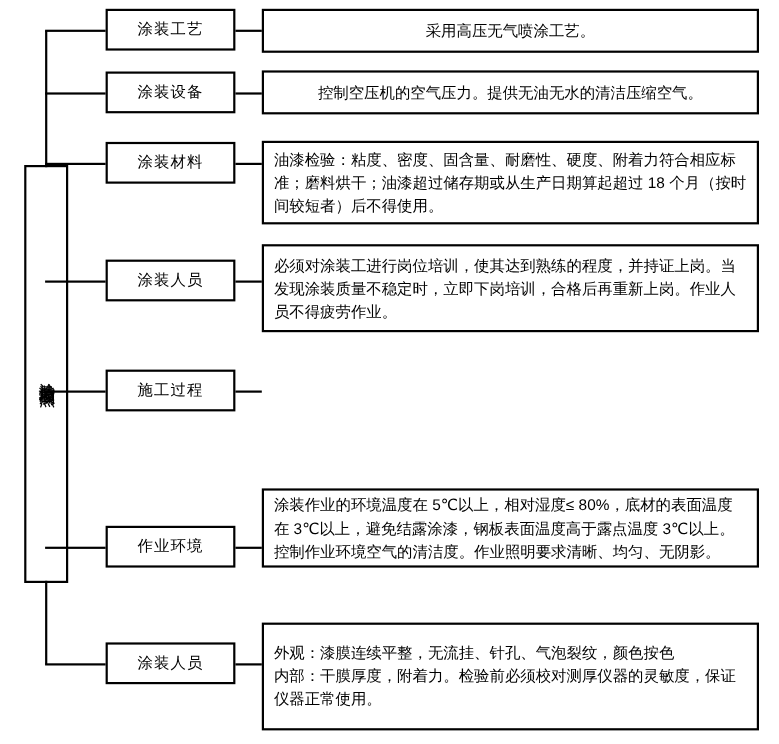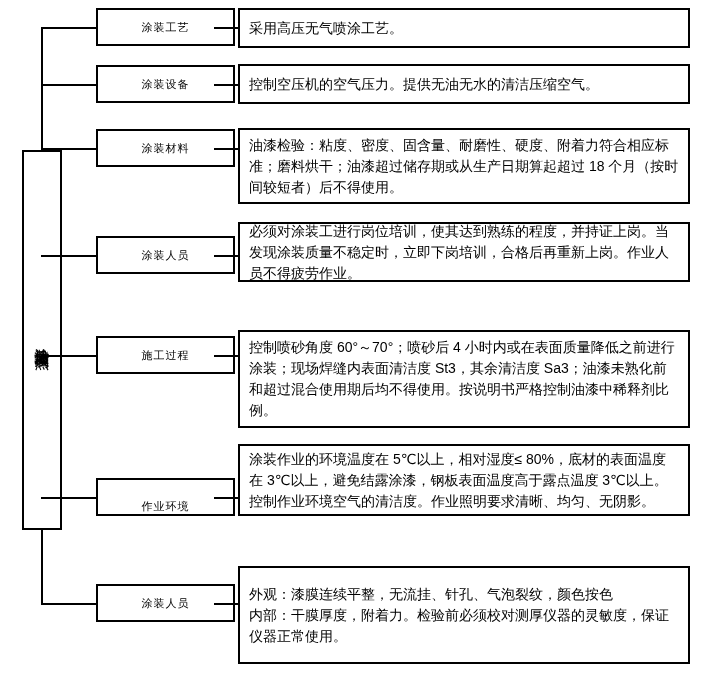--- a/index.html
+++ b/index.html
@@ -33,42 +33,43 @@
   .root-label {
     writing-mode: vertical-rl;
     text-orientation: upright;
     font-size: 15px;
     line-height: 1.55;
     letter-spacing: 1px;
     text-align: center;
   }
   .cat-box {
     position: absolute;
-    width: 139px;
+    width: 118px;
     height: 38px;
     border: 2px solid #000;
     box-sizing: border-box;
     display: flex;
     align-items: center;
     justify-content: center;
-    font-size: 11px;
+    font-size: 14px;
     letter-spacing: 1px;
   }
   .desc-box {
     position: absolute;
     border: 2px solid #000;
     box-sizing: border-box;
     display: flex;
     align-items: center;
     padding: 6px 9px;
     font-size: 14px;
     line-height: 1.5;
   }
   .desc-box.center {
     justify-content: center;
+    text-align: center;
   }
   .desc-text {
     width: 100%;
     white-space: pre-line;
   }
   .connector {
     position: absolute;
     background: #000;
   }
   .h-line { height: 2px; }
@@ -110,41 +111,38 @@
   </div>
   <div class="cat-box" style="left:96px; top:129px;">
     <span>涂装材料</span>
   </div>
   <div class="cat-box" style="left:96px; top:336px;">
     <span>施工过程</span>
   </div>
   <div class="cat-box" style="left:96px; top:236px;">
     <span>涂装人员</span>
   </div>
-  <div class="cat-box" style="left:96px; top:478px;align-items:flex-end;">
+  <div class="cat-box" style="left:96px; top:478px;">
     <span>作业环境</span>
   </div>
   <div class="cat-box" style="left:96px; top:584px;">
     <span>涂装人员</span>
   </div>
 
   <div class="desc-box center" style="left:238px; top:8px; width:452px; height:40px;">
     <span class="desc-text">采用高压无气喷涂工艺。</span>
   </div>
   <div class="desc-box center" style="left:238px; top:64px; width:452px; height:40px;">
     <span class="desc-text">控制空压机的空气压力。提供无油无水的清洁压缩空气。</span>
   </div>
   <div class="desc-box" style="left:238px; top:128px; width:452px; height:76px;">
     <span class="desc-text">油漆检验：粘度、密度、固含量、耐磨性、硬度、附着力符合相应标准；磨料烘干；油漆超过储存期或从生产日期算起超过 18 个月（按时间较短者）后不得使用。</span>
   </div>
-  <div class="desc-box" style="left:238px; top:222px; width:452px; height:60px;">
+  <div class="desc-box" style="left:238px; top:222px; width:452px; height:80px;">
     <span class="desc-text">必须对涂装工进行岗位培训，使其达到熟练的程度，并持证上岗。当发现涂装质量不稳定时，立即下岗培训，合格后再重新上岗。作业人员不得疲劳作业。</span>
-  </div>
-  <div class="desc-box" style="left:238px; top:330px; width:452px; height:98px;">
-    <span class="desc-text">控制喷砂角度 60°～70°；喷砂后 4 小时内或在表面质量降低之前进行涂装；现场焊缝内表面清洁度 St3，其余清洁度 Sa3；油漆未熟化前和超过混合使用期后均不得使用。按说明书严格控制油漆中稀释剂比例。</span>
   </div>
   <div class="desc-box" style="left:238px; top:444px; width:452px; height:72px;">
     <span class="desc-text">涂装作业的环境温度在 5℃以上，相对湿度≤ 80%，底材的表面温度在 3℃以上，避免结露涂漆，钢板表面温度高于露点温度 3℃以上。控制作业环境空气的清洁度。作业照明要求清晰、均匀、无阴影。</span>
   </div>
   <div class="desc-box" style="left:238px; top:566px; width:452px; height:98px;font-family:Liberation Serif, serif;">
     <span class="desc-text">外观：漆膜连续平整，无流挂、针孔、气泡裂纹，颜色按色
 内部：干膜厚度，附着力。检验前必须校对测厚仪器的灵敏度，保证仪器正常使用。</span>
   </div>
 
 </div>

